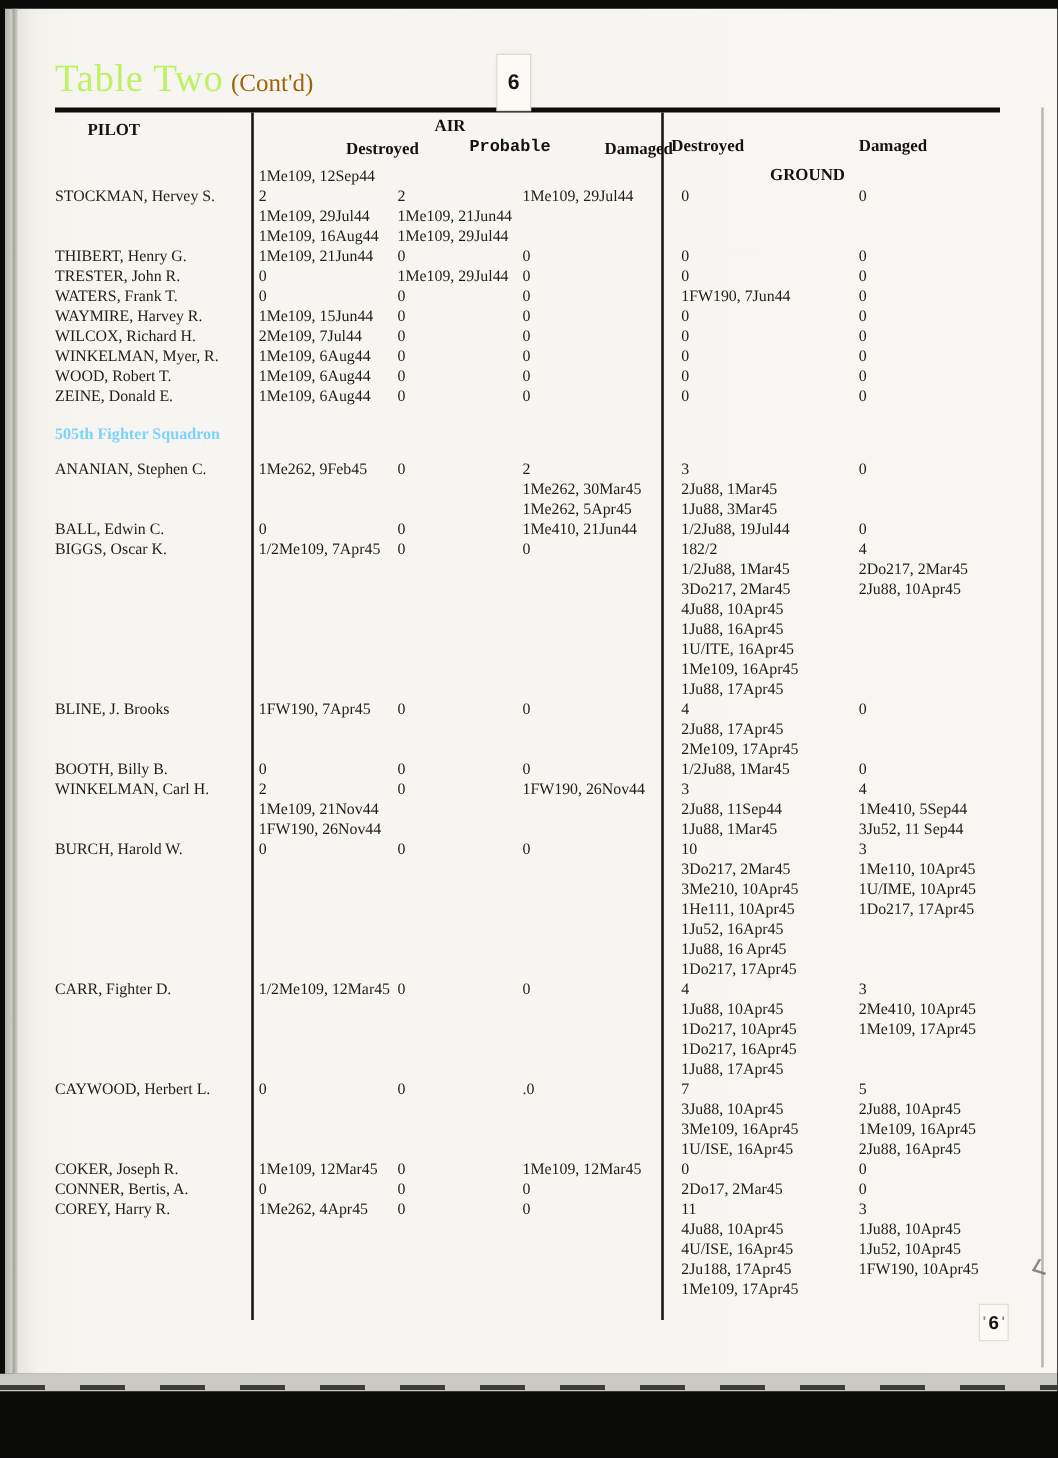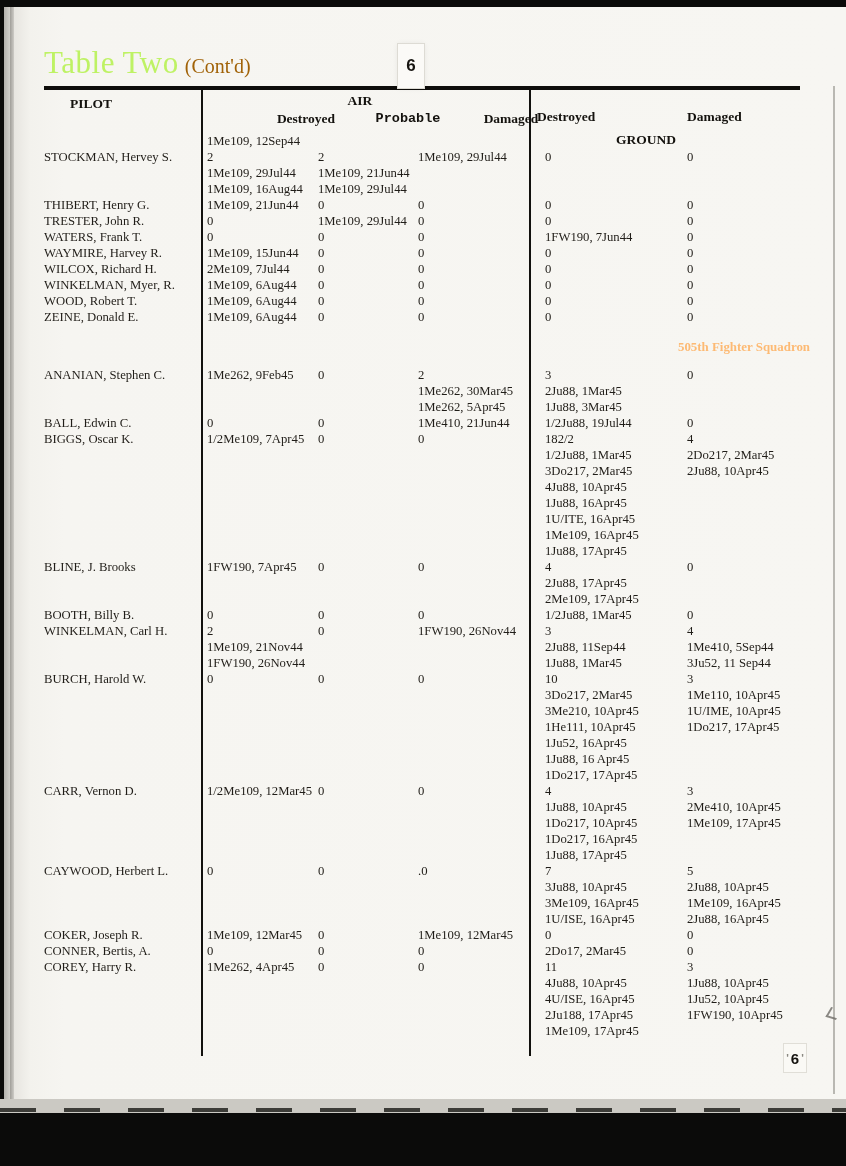--- a/index.html
+++ b/index.html
@@ -70,21 +70,21 @@
   .h-gdm{left:643px;top:19px;}
   .tbody{font-size:12.7px;line-height:16px;color:#201d18;}
   .row{
     display:grid;
     grid-template-columns:163px 111px 100px 119px 150px 123px;
     align-items:start;
   }
   .cell{white-space:nowrap;}
   .cell div{white-space:nowrap;}
   .cell-gd{padding-left:8px;}
-  .section-row{font-weight:bold;margin:14px 0 12px 0;font-size:12.9px;color:#fdba74;text-align:right;}
+  .section-row{font-weight:bold;margin:14px 0 12px 0;font-size:12.9px;color:#7dd3fc;}
   .page-label-bottom{
     position:absolute;left:784px;top:1044px;width:22px;height:28px;
     background:#faf9f5;box-shadow:0 0 0 1px #e0ded7;
     display:flex;align-items:center;justify-content:center;
     font-family:"Liberation Sans",sans-serif;font-weight:bold;font-size:15px;color:#14120e;
   }
   .page-label-bottom::before{content:"'";color:#8a8881;margin-right:2px;font-size:11px;}
   .page-label-bottom::after{content:"'";color:#8a8881;margin-left:2px;font-size:11px;}
 </style>
 </head>
@@ -448,21 +448,21 @@
             <div>1Do217, 17Apr45</div>
           </div>
           <div class="cell">
             <div>3</div>
             <div>1Me110, 10Apr45</div>
             <div>1U/IME, 10Apr45</div>
             <div>1Do217, 17Apr45</div>
           </div>
         </div>
         <div class="row">
-          <div class="cell">CARR, Vernon D.</div>
+          <div class="cell">CARR, Fighter D.</div>
           <div class="cell">
             <div>1/2Me109, 12Mar45</div>
           </div>
           <div class="cell">
             <div>0</div>
           </div>
           <div class="cell">
             <div>0</div>
           </div>
           <div class="cell cell-gd">

